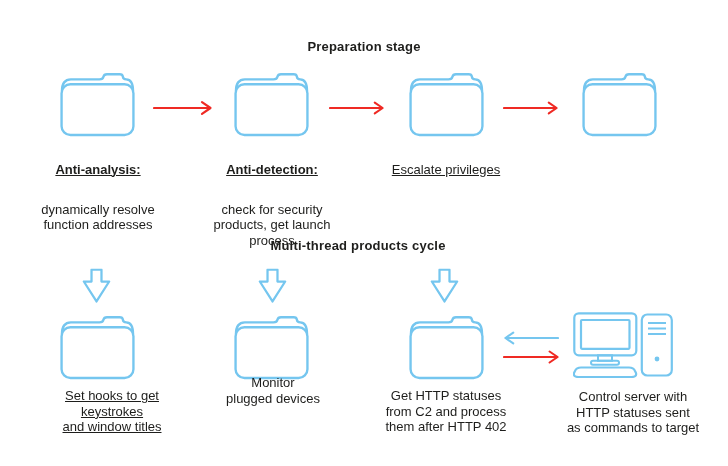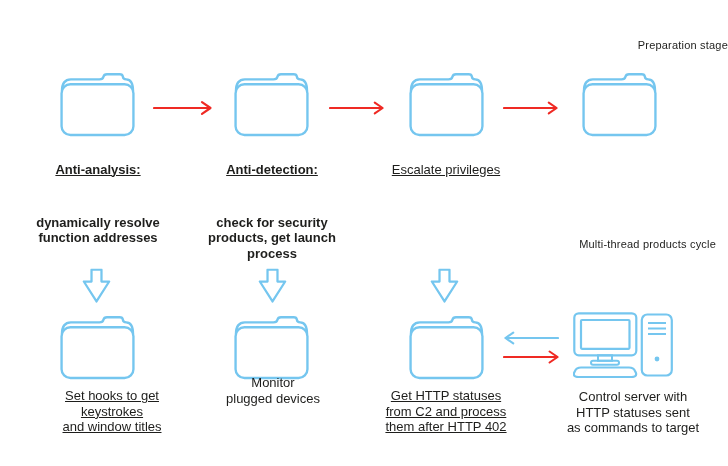--- a/index.html
+++ b/index.html
@@ -8,26 +8,26 @@
     --text:#1E1E1C;
     --bg:#FFFFFF;
   }
   html,body{margin:0;padding:0;background:#fff;}
   .canvas{
     position:relative;width:728px;height:466px;background:var(--bg);
     font-family:"Liberation Sans", sans-serif;color:var(--text);overflow:hidden;
   }
   .abs{position:absolute;}
   .stage-title{
-    font-size:11px;font-weight:normal;text-align:right;letter-spacing:.2px;color:var(--text);
+    font-size:13px;font-weight:bold;text-align:center;letter-spacing:.2px;color:var(--text);
   }
   .lbl{font-size:13px;line-height:15.5px;text-align:center;white-space:pre-line;color:var(--text);}
   .lbl .head{font-weight:bold;white-space:pre-line;text-decoration:underline;}
   .lbl .head.regular{font-weight:normal;}
-  .lbl .desc{margin-top:22px;white-space:pre-line;font-weight:bold;}
+  .lbl .desc{margin-top:9px;white-space:pre-line;}
   svg.icon{display:block;}
   .stroke-blue{color:var(--blue);}
   .stroke-red{color:var(--red);}
   .flip{transform:scaleX(-1);}
   .defs{position:absolute;width:0;height:0;overflow:hidden;}
 </style>
 </head>
 <body>
 
 <svg class="defs" aria-hidden="true">
@@ -129,20 +129,20 @@
 
   <svg class="icon abs stroke-blue" style="left:573px;top:312px;" width="100" height="66" viewBox="0 0 100 66">
       <use href="#sym-computer"></use>
     </svg>
 
   <div class="abs lbl" style="left:27px;top:388px;width:170px;text-decoration:underline;">Set hooks to get
 keystrokes
 and window titles</div>
   <div class="abs lbl" style="left:188px;top:375px;width:170px;">Monitor
 plugged devices</div>
-  <div class="abs lbl" style="left:361px;top:388px;width:170px;text-decoration:underline;">Get HTTP statuses
+  <div class="abs lbl" style="left:361px;top:388px;width:170px;">Get HTTP statuses
 from C2 and process
 them after HTTP 402</div>
   <div class="abs lbl" style="left:548px;top:389px;width:170px;">Control server with
 HTTP statuses sent
 as commands to target</div>
 
 </div>
 
 </body></html>

